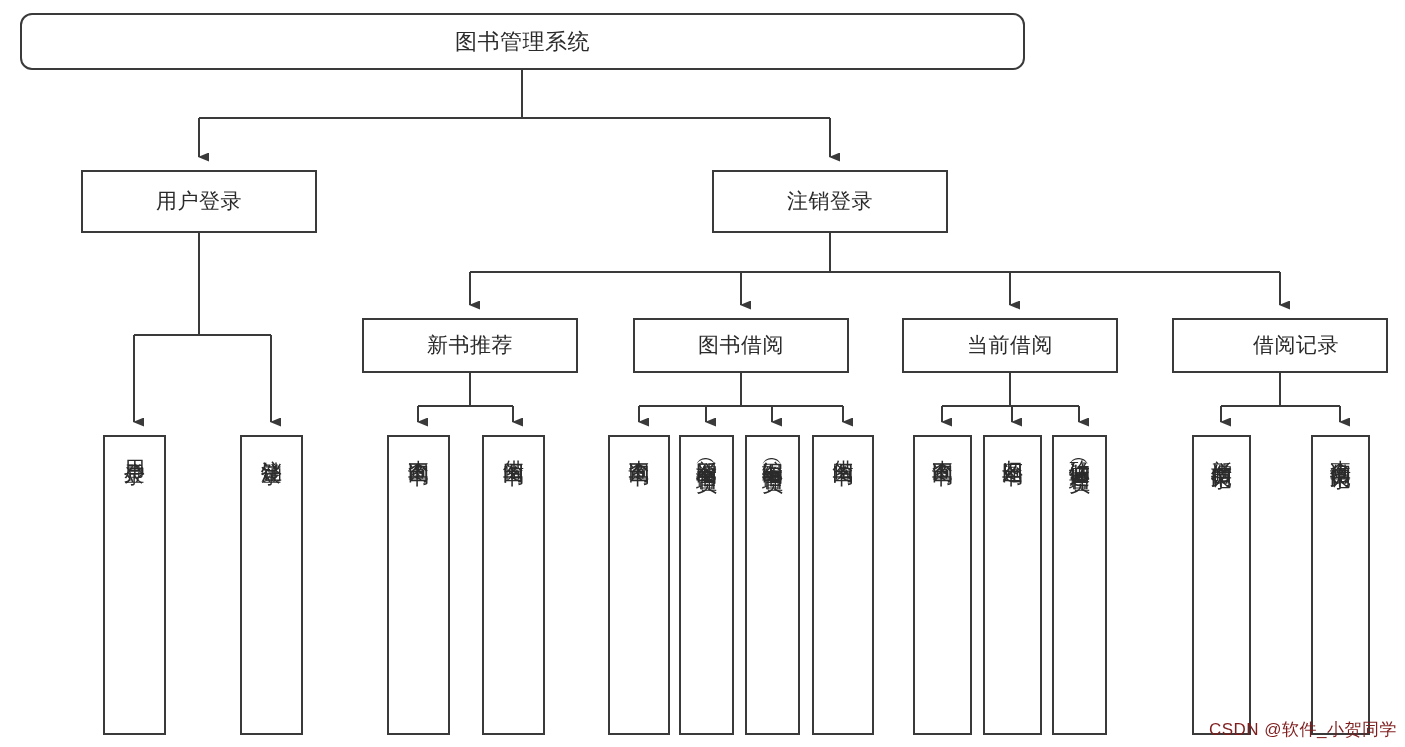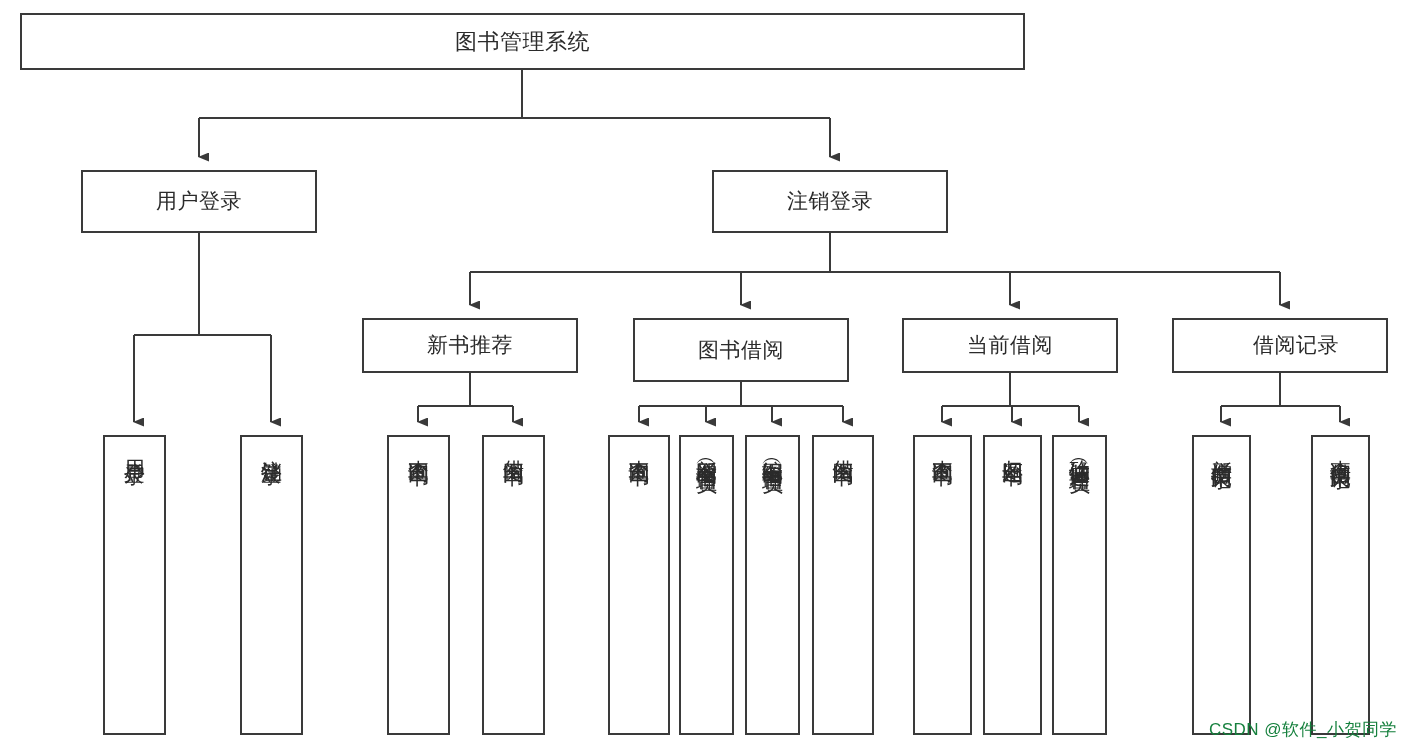--- a/index.html
+++ b/index.html
@@ -58,21 +58,21 @@
     font-size: 21px;
     line-height: 1.05;
     letter-spacing: 2px;
     white-space: nowrap;
   }
   #watermark {
     position: absolute;
     right: 8px;
     bottom: 6px;
     font-size: 17px;
-    color: #15803d;
+    color: #7f1d1d;
     letter-spacing: 0.5px;
     white-space: nowrap;
     user-select: none;
   }
 </style>
 </head>
 <body>
 
 <div id="canvas">
 
@@ -113,33 +113,33 @@
         <line x1="1012" y1="406" x2="1012" y2="422" marker-end="url(#arrowhead)"></line>
         <line x1="1079" y1="406" x2="1079" y2="422" marker-end="url(#arrowhead)"></line>
         <line x1="1280" y1="373" x2="1280" y2="406"></line>
         <line x1="1221" y1="406" x2="1340" y2="406"></line>
         <line x1="1221" y1="406" x2="1221" y2="422" marker-end="url(#arrowhead)"></line>
         <line x1="1340" y1="406" x2="1340" y2="422" marker-end="url(#arrowhead)"></line>
       </g>
   </svg>
 
   <div id="nodes-layer">
-      <div class="node horiz root" style="left: 20px; top: 13px; width: 1005px; height: 57px;">
+      <div class="node horiz root" style="left: 20px; top: 13px; width: 1005px; height: 57px; border-radius: 12px;">
         <span class="label">图书管理系统</span>
       </div>
       <div class="node horiz" style="left: 81px; top: 170px; width: 236px; height: 63px;">
         <span class="label">用户登录</span>
       </div>
       <div class="node horiz" style="left: 712px; top: 170px; width: 236px; height: 63px;">
         <span class="label">注销登录</span>
       </div>
       <div class="node horiz" style="left: 362px; top: 318px; width: 216px; height: 55px;">
         <span class="label">新书推荐</span>
       </div>
-      <div class="node horiz" style="left: 633px; top: 318px; width: 216px; height: 64px;">
+      <div class="node horiz" style="left: 633px; top: 318px; width: 216px; height: 55px;">
         <span class="label">图书借阅</span>
       </div>
       <div class="node horiz" style="left: 902px; top: 318px; width: 216px; height: 55px;">
         <span class="label">当前借阅</span>
       </div>
       <div class="node horiz" style="left: 1172px; top: 318px; width: 216px; height: 55px; padding-left: 32px;">
         <span class="label">借阅记录</span>
       </div>
       <div class="node vert" style="left: 103px; top: 435px; width: 63px; height: 300px;">
         <span class="label">用户登录</span>

